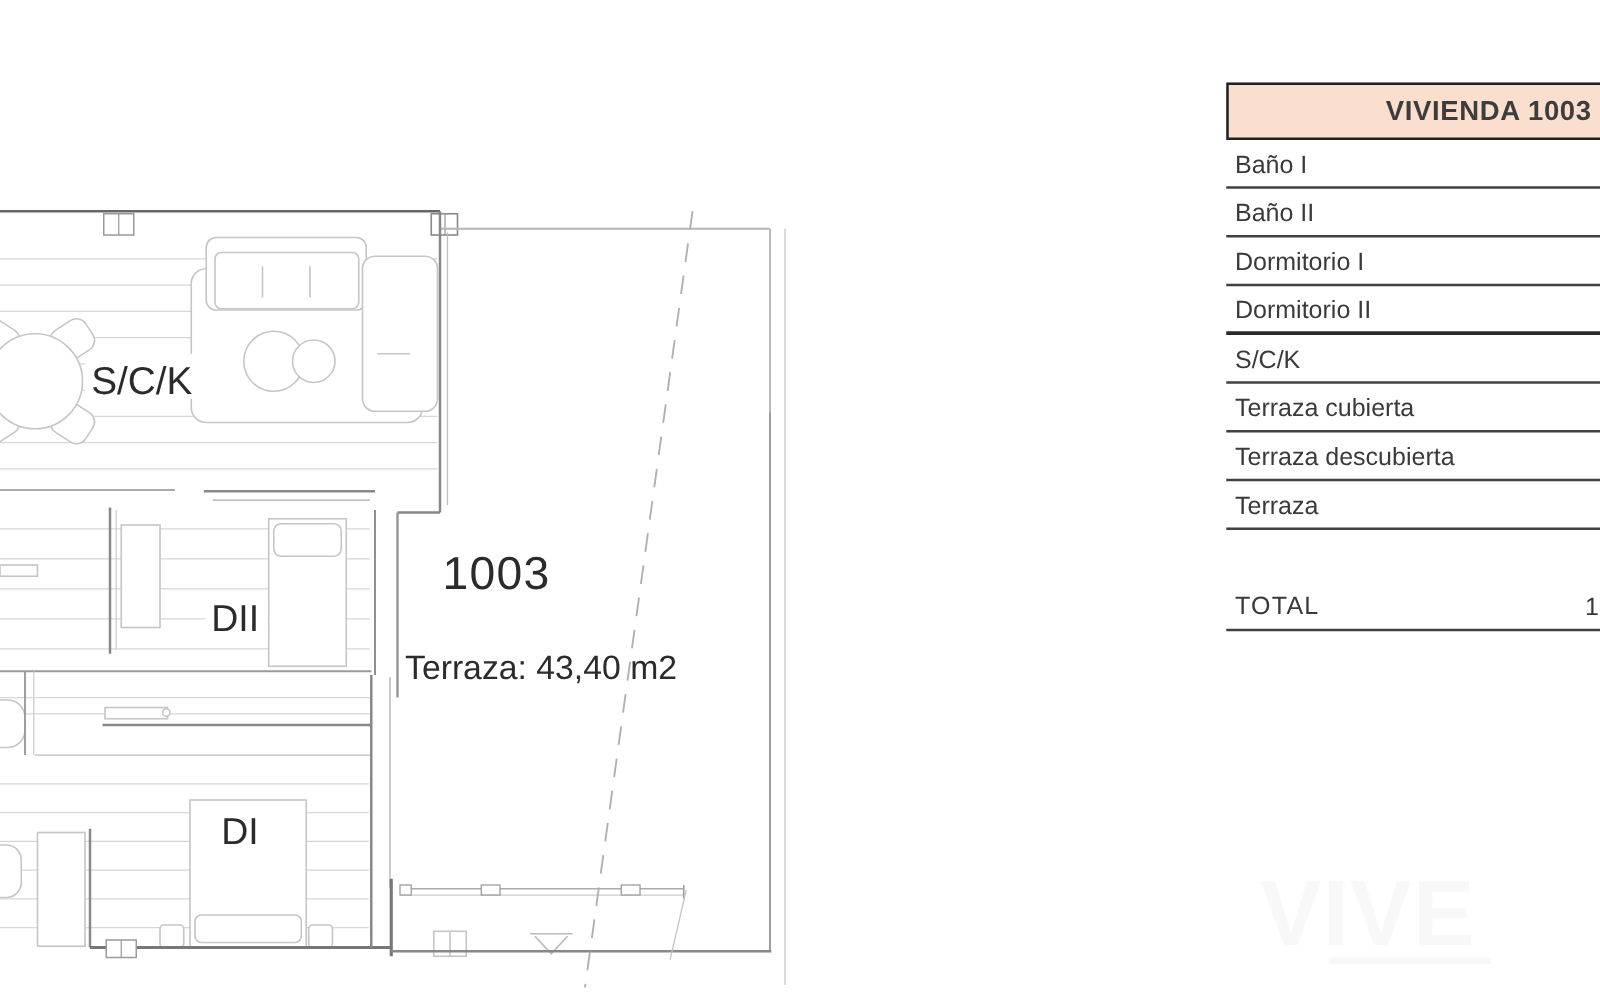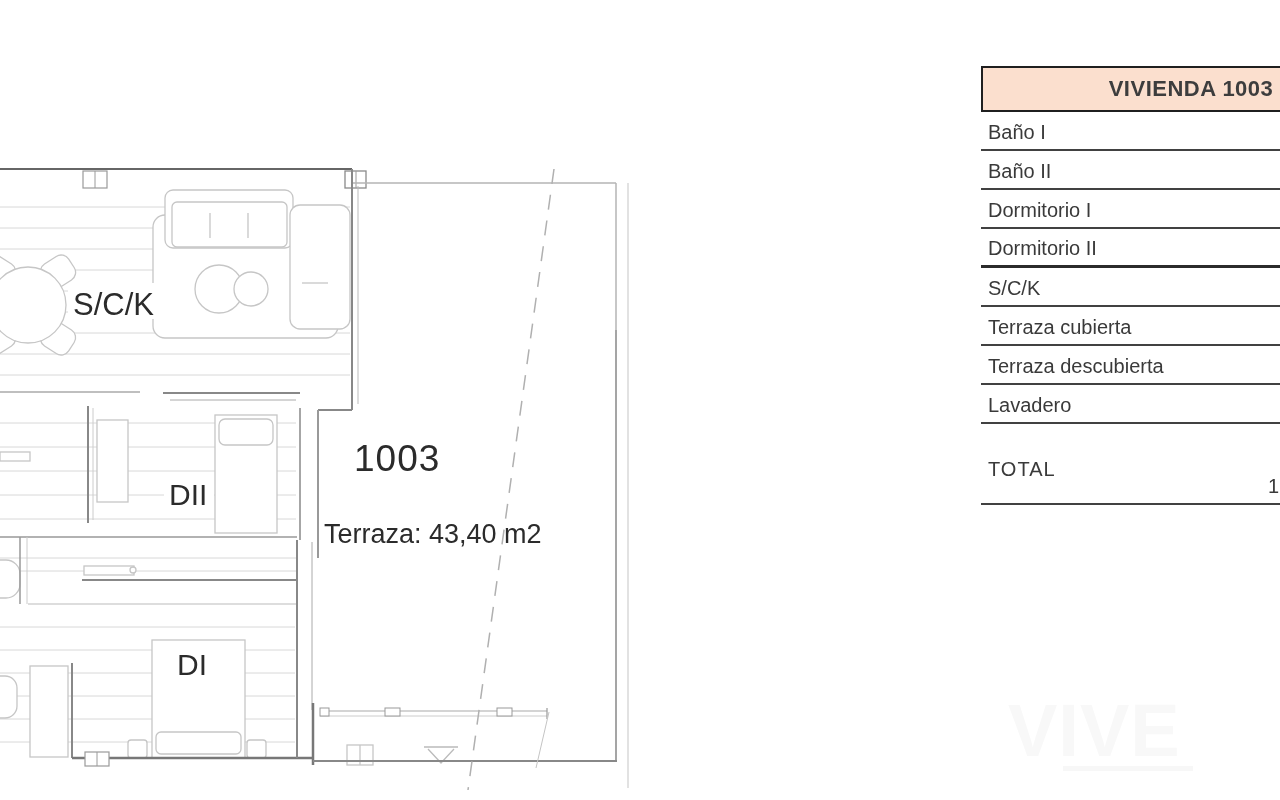--- a/index.html
+++ b/index.html
@@ -26,21 +26,21 @@
     display:flex; align-items:flex-end;
     padding:0 0 5px 7px;
     font-size:20px; color:#3a3a3a;
   }
   .trow.thick { border-bottom-width:3px; border-bottom-color:#2b2b2b; }
   .total-row {
     box-sizing:border-box; height:39px; margin-top:42px;
     border-bottom:2px solid #414141; position:relative;
     font-size:20px; color:#3a3a3a;
   }
-  .total-label { position:absolute; left:7px; bottom:22px; letter-spacing:1px; }
+  .total-label { position:absolute; left:7px; bottom:6px; letter-spacing:1px; }
   .total-value { position:absolute; left:287px; bottom:5px; }
 
   
   .watermark {
     position:absolute; left:1008px; top:688px;
     font-size:74px; font-weight:bold; color:#f8f8f8; letter-spacing:1px;
     user-select:none;
   }
   .wm-bar { position:absolute; left:1063px; top:766px; width:130px; height:5px; background:#f7f7f7; }
 </style>
@@ -184,21 +184,21 @@
       <div class="trow">
         <span>S/C/K</span>
       </div>
       <div class="trow">
         <span>Terraza cubierta</span>
       </div>
       <div class="trow">
         <span>Terraza descubierta</span>
       </div>
       <div class="trow">
-        <span>Lavadero</span>
+        <span>Terraza</span>
       </div>
     </div>
   <div class="total-row">
     <span class="total-label">TOTAL</span>
     <span class="total-value">1</span>
   </div>
 </div>
 
 <div class="watermark">VIVE</div>
 <div class="wm-bar"></div>

